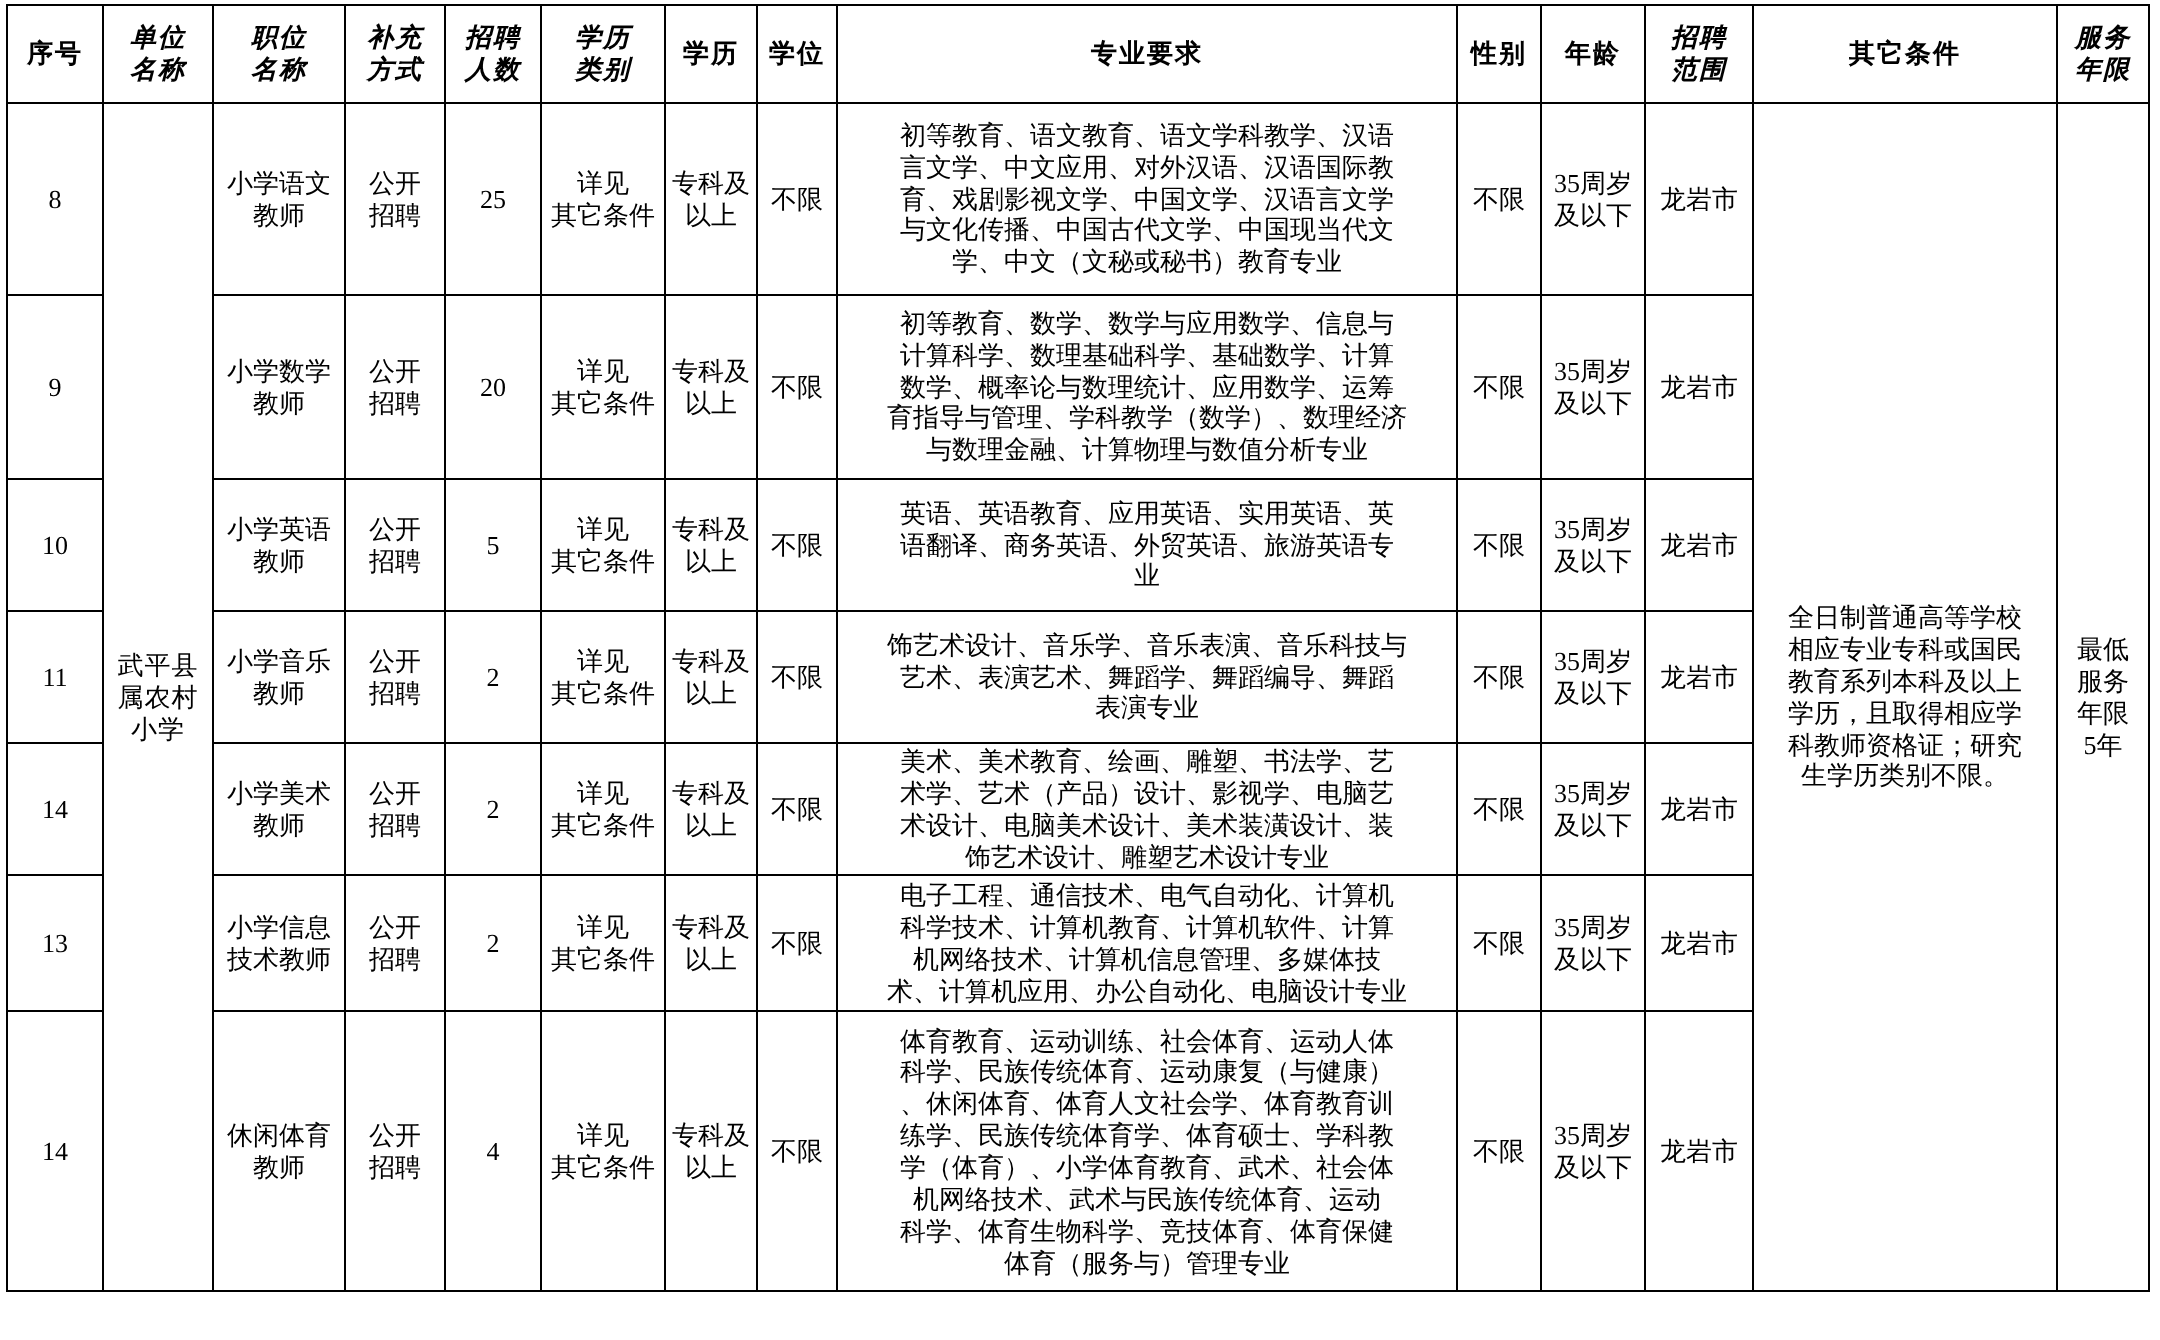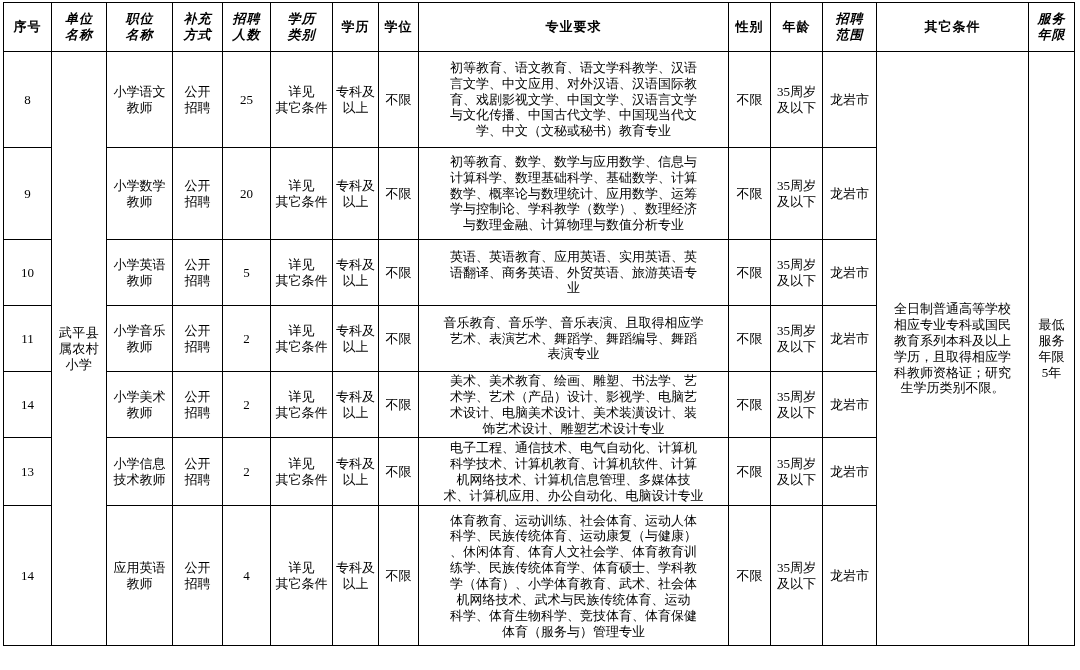--- a/index.html
+++ b/index.html
@@ -208,21 +208,21 @@
         </td>
         <td class="small2">
           <div>专科及</div>
           <div>以上</div>
         </td>
         <td>不限</td>
         <td class="major">
           <div>初等教育、数学、数学与应用数学、信息与</div>
           <div>计算科学、数理基础科学、基础数学、计算</div>
           <div>数学、概率论与数理统计、应用数学、运筹</div>
-          <div>学与控制论、学科教学（数学）、数理经济</div>
+          <div>育指导与管理、学科教学（数学）、数理经济</div>
           <div>与数理金融、计算物理与数值分析专业</div>
         </td>
         <td>不限</td>
         <td class="small2">
           <div>35周岁</div>
           <div>及以下</div>
         </td>
         <td>龙岩市</td>
       </tr>
 
@@ -273,21 +273,21 @@
         <td class="small2">
           <div>详见</div>
           <div>其它条件</div>
         </td>
         <td class="small2">
           <div>专科及</div>
           <div>以上</div>
         </td>
         <td>不限</td>
         <td class="major">
-          <div>音乐教育、音乐学、音乐表演、且取得相应学</div>
+          <div>饰艺术设计、音乐学、音乐表演、音乐科技与</div>
           <div>艺术、表演艺术、舞蹈学、舞蹈编导、舞蹈</div>
           <div>表演专业</div>
         </td>
         <td>不限</td>
         <td class="small2">
           <div>35周岁</div>
           <div>及以下</div>
         </td>
         <td>龙岩市</td>
       </tr>
@@ -356,21 +356,21 @@
         <td class="small2">
           <div>35周岁</div>
           <div>及以下</div>
         </td>
         <td>龙岩市</td>
       </tr>
 
       <tr class="rowh-14">
         <td class="seq">14</td>
         <td class="small2">
-          <div>应用英语</div>
+          <div>休闲体育</div>
           <div>教师</div>
         </td>
         <td class="small2">
           <div>公开</div>
           <div>招聘</div>
         </td>
         <td>4</td>
         <td class="small2">
           <div>详见</div>
           <div>其它条件</div>

